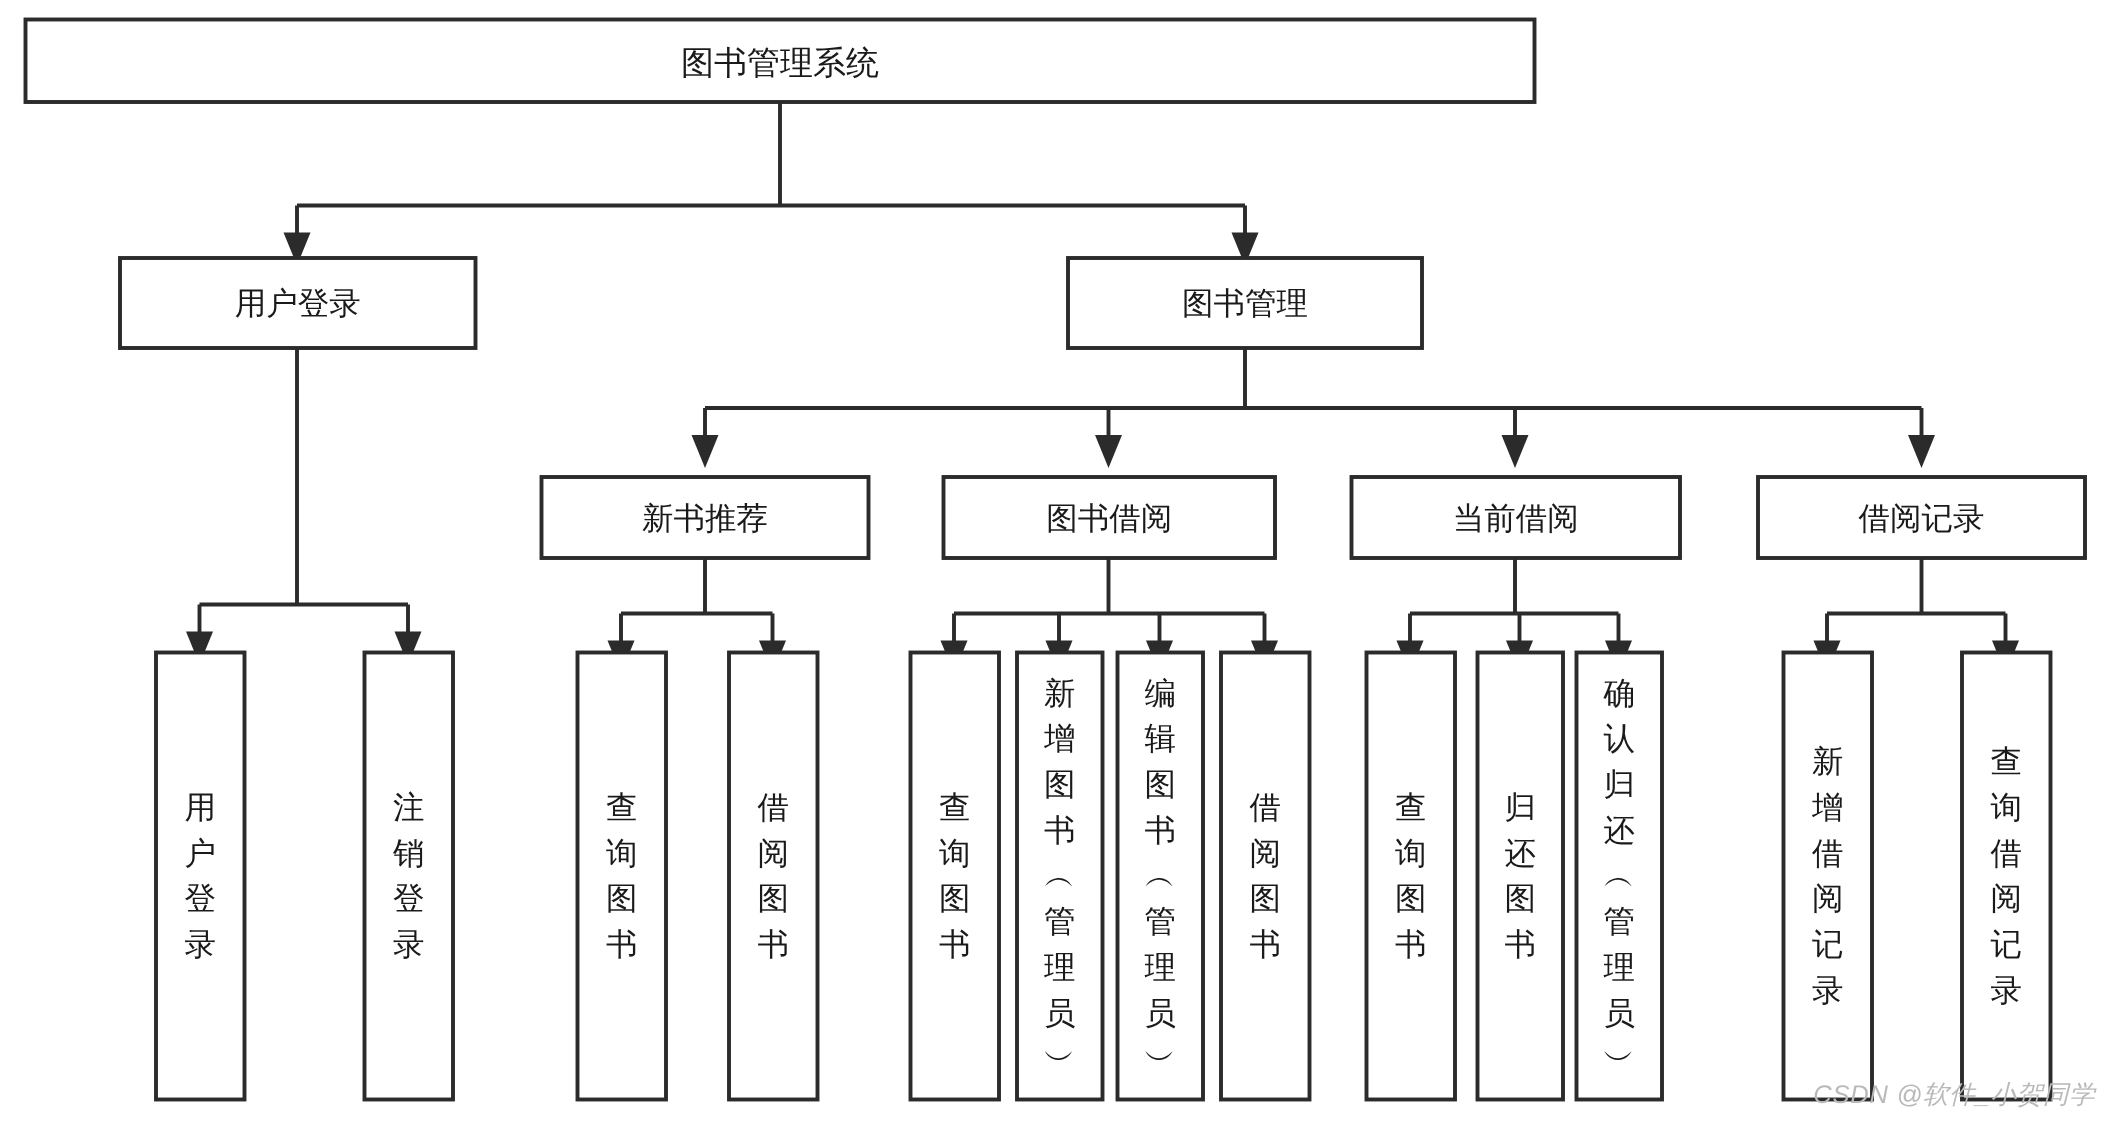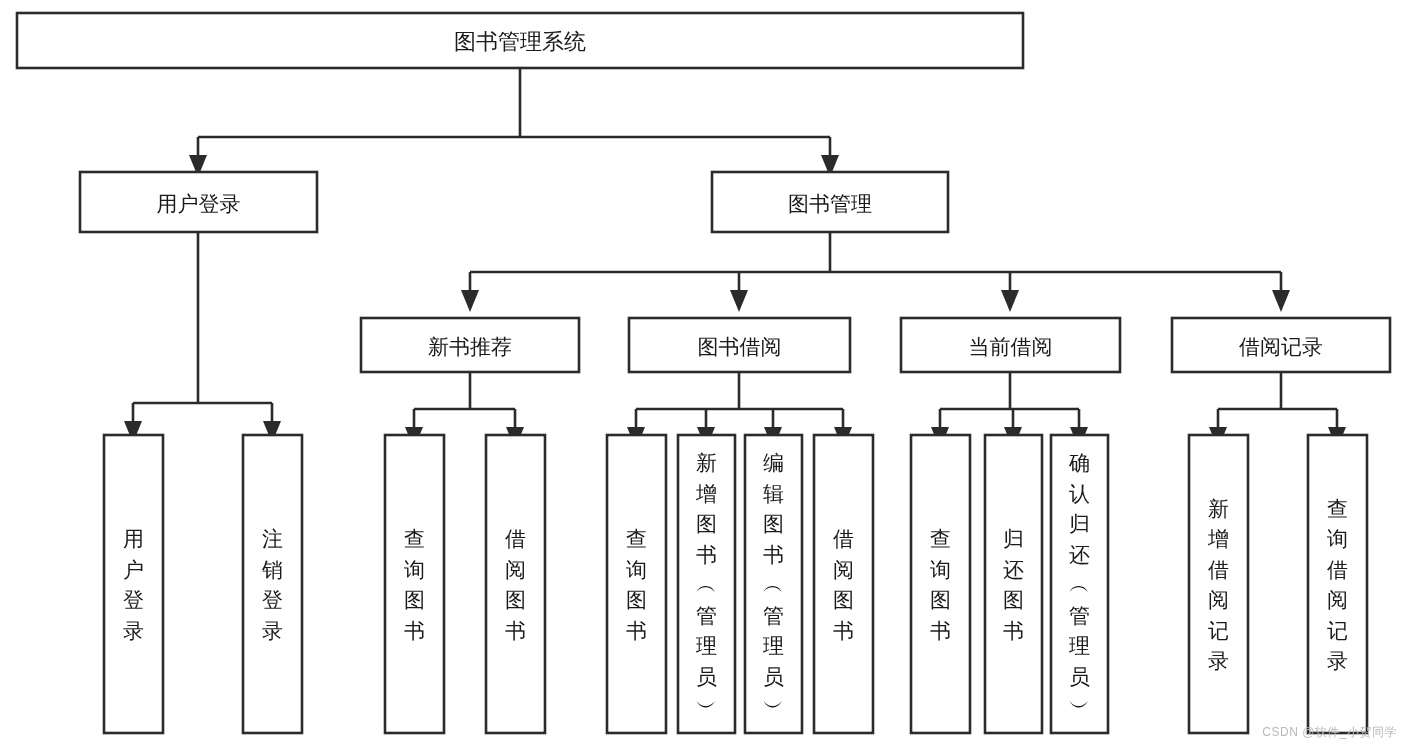--- a/index.html
+++ b/index.html
@@ -54,25 +54,26 @@
     font-size: 21px;
   }
   .node-label.root {
     font-size: 22px;
   }
   .watermark-text {
     position: absolute;
     right: 8px;
     bottom: 6px;
     font-family: "Liberation Sans", "DejaVu Sans", sans-serif;
-    font-size: 12px;
+    font-size: 17px;
     color: #b9b9b9;
     letter-spacing: 0.5px;
     white-space: nowrap;
     pointer-events: none;
+    font-style: italic;
   }
 </style>
 </head>
 <body>
 
 <div id="diagram-root">
   <svg class="diagram-canvas" viewBox="0 0 1405 747" aria-label="图书管理系统 功能结构图">
     <g id="connector-layer">
         <line x1="520" y1="68" x2="520" y2="137" class="connector"></line>
         <line x1="198" y1="137" x2="830" y2="137" class="connector"></line>

